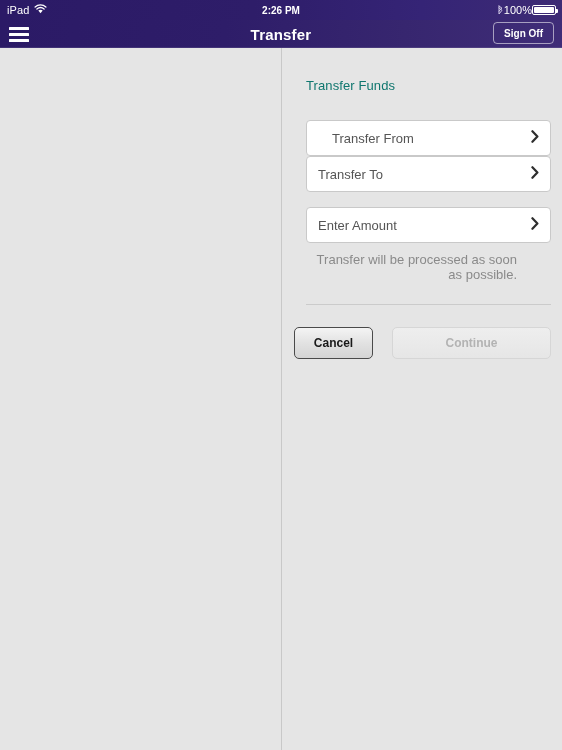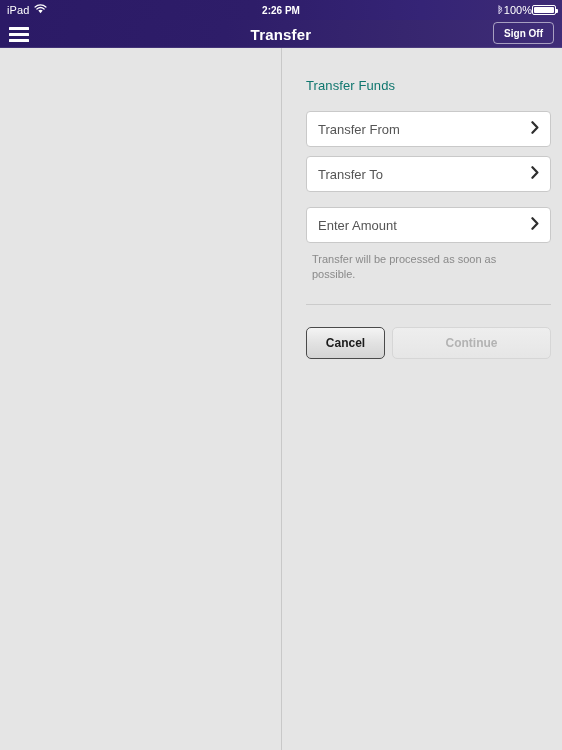--- a/index.html
+++ b/index.html
@@ -192,21 +192,21 @@
     left: 24px;
     width: 245px;
     height: 36px;
     background: #ffffff;
     border: 1px solid #c9c9c9;
     border-radius: 4px;
     display: flex;
     align-items: center;
     cursor: pointer;
   }
-  .field-row.r1 { top: 63px; }
+  .field-row.r1 { top: 72px; padding-left: 14px; }
   .field-row.r2 { top: 108px; }
   .field-row.r3 { top: 159px; }
 
   .field-label {
     margin-left: 11px;
     font-size: 13px;
     color: #555555;
   }
 
   .chevron {
@@ -214,23 +214,24 @@
     right: 11px;
     top: 50%;
     transform: translateY(-50%);
     display: block;
   }
 
   .helper-text {
     position: absolute;
     left: 30px; top: 204px;
     width: 205px;
-    font-size: 11px;
+    font-size: 13px;
     line-height: 15px;
     color: #8a8a8a;
+    text-align: right;
   }
 
   .divider-line {
     position: absolute;
     left: 24px; top: 256px;
     width: 245px;
     height: 1px;
     background: #cbcbcb;
   }
 
@@ -241,21 +242,21 @@
     display: flex;
     align-items: center;
     justify-content: center;
     font-size: 12px;
     font-weight: bold;
     font-family: "Liberation Sans", sans-serif;
     cursor: pointer;
   }
 
   .btn-cancel {
-    left: 24px;
+    left: 12px;
     top: 279px;
     width: 79px;
     background: linear-gradient(to bottom, #f4f4f4 0%, #e2e2e2 50%, #d4d4d4 100%);
     border: 1px solid #4a4a4a;
     color: #1a1a1a;
   }
 
   .btn-continue {
     left: 110px;
     top: 279px;

